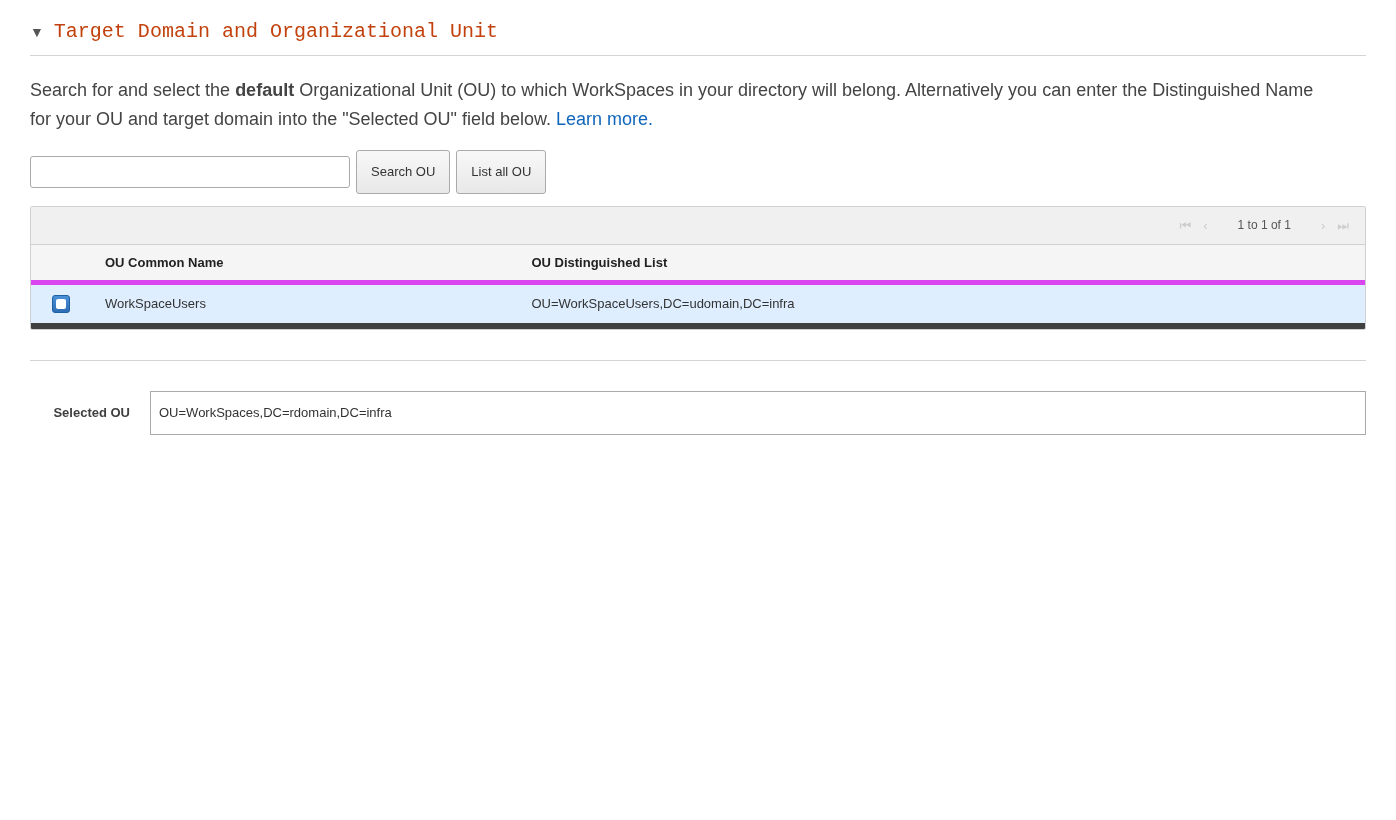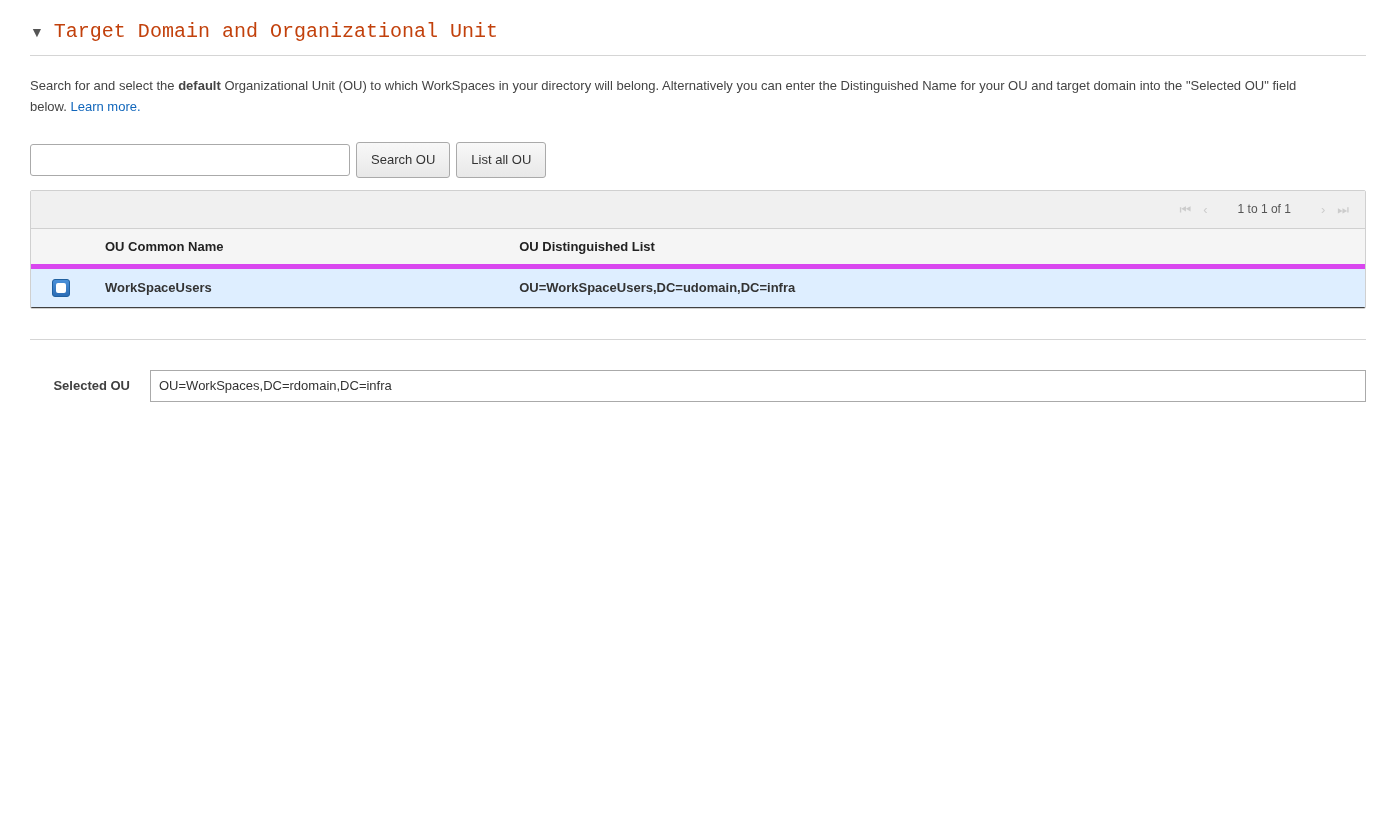--- a/index.html
+++ b/index.html
@@ -38,23 +38,23 @@
     }
 
     .collapse-arrow {
       color: #555;
       font-size: 14px;
       cursor: pointer;
     }
 
     .description {
       color: #444;
-      font-size: 13px;
+      font-size: 18px;
       line-height: 1.6;
-      margin-bottom: 24px;
+      margin-bottom: 16px;
       max-width: 1300px;
     }
 
     .learn-more {
       color: #1166bb;
       text-decoration: none;
     }
 
     .search-bar {
       display: flex;
@@ -68,21 +68,21 @@
       height: 32px;
       border: 1px solid #aaa;
       border-radius: 3px;
       padding: 0 8px;
       font-size: 13px;
       background: #fff;
       outline: none;
     }
 
     .btn {
-      height: 36px;
+      height: 44px;
       padding: 0 14px;
       border: 1px solid #aaa;
       border-radius: 3px;
       background: linear-gradient(to bottom, #f8f8f8, #e8e8e8);
       font-size: 13px;
       color: #333;
       cursor: pointer;
       white-space: nowrap;
     }
 
@@ -142,22 +142,21 @@
       font-weight: 600;
       font-size: 13px;
       color: #222;
     }
 
     thead th:first-child {
       width: 60px;
     }
 
     tbody tr {
-      border-bottom: 1px solid #404040;
-      font-weight: bold;
+      border-bottom: 6px solid #404040;
     }
 
     tbody tr.selected-row {
       background-color: #deeeff;
     }
 
     tbody td {
       padding: 10px 14px;
       font-size: 13px;
       color: #333;
@@ -210,21 +209,21 @@
       font-weight: 700;
       font-size: 13px;
       color: #404040;
       white-space: nowrap;
       min-width: 100px;
       text-align: right;
     }
 
     .selected-ou-input {
       flex: 1;
-      height: 32px;
+      height: 44px;
       border: 1px solid #aaa;
       border-radius: 0;
       padding: 0 8px;
       font-size: 13px;
       color: #333;
       background: #fff;
       outline: none;
     }
   </style>
 </head>

